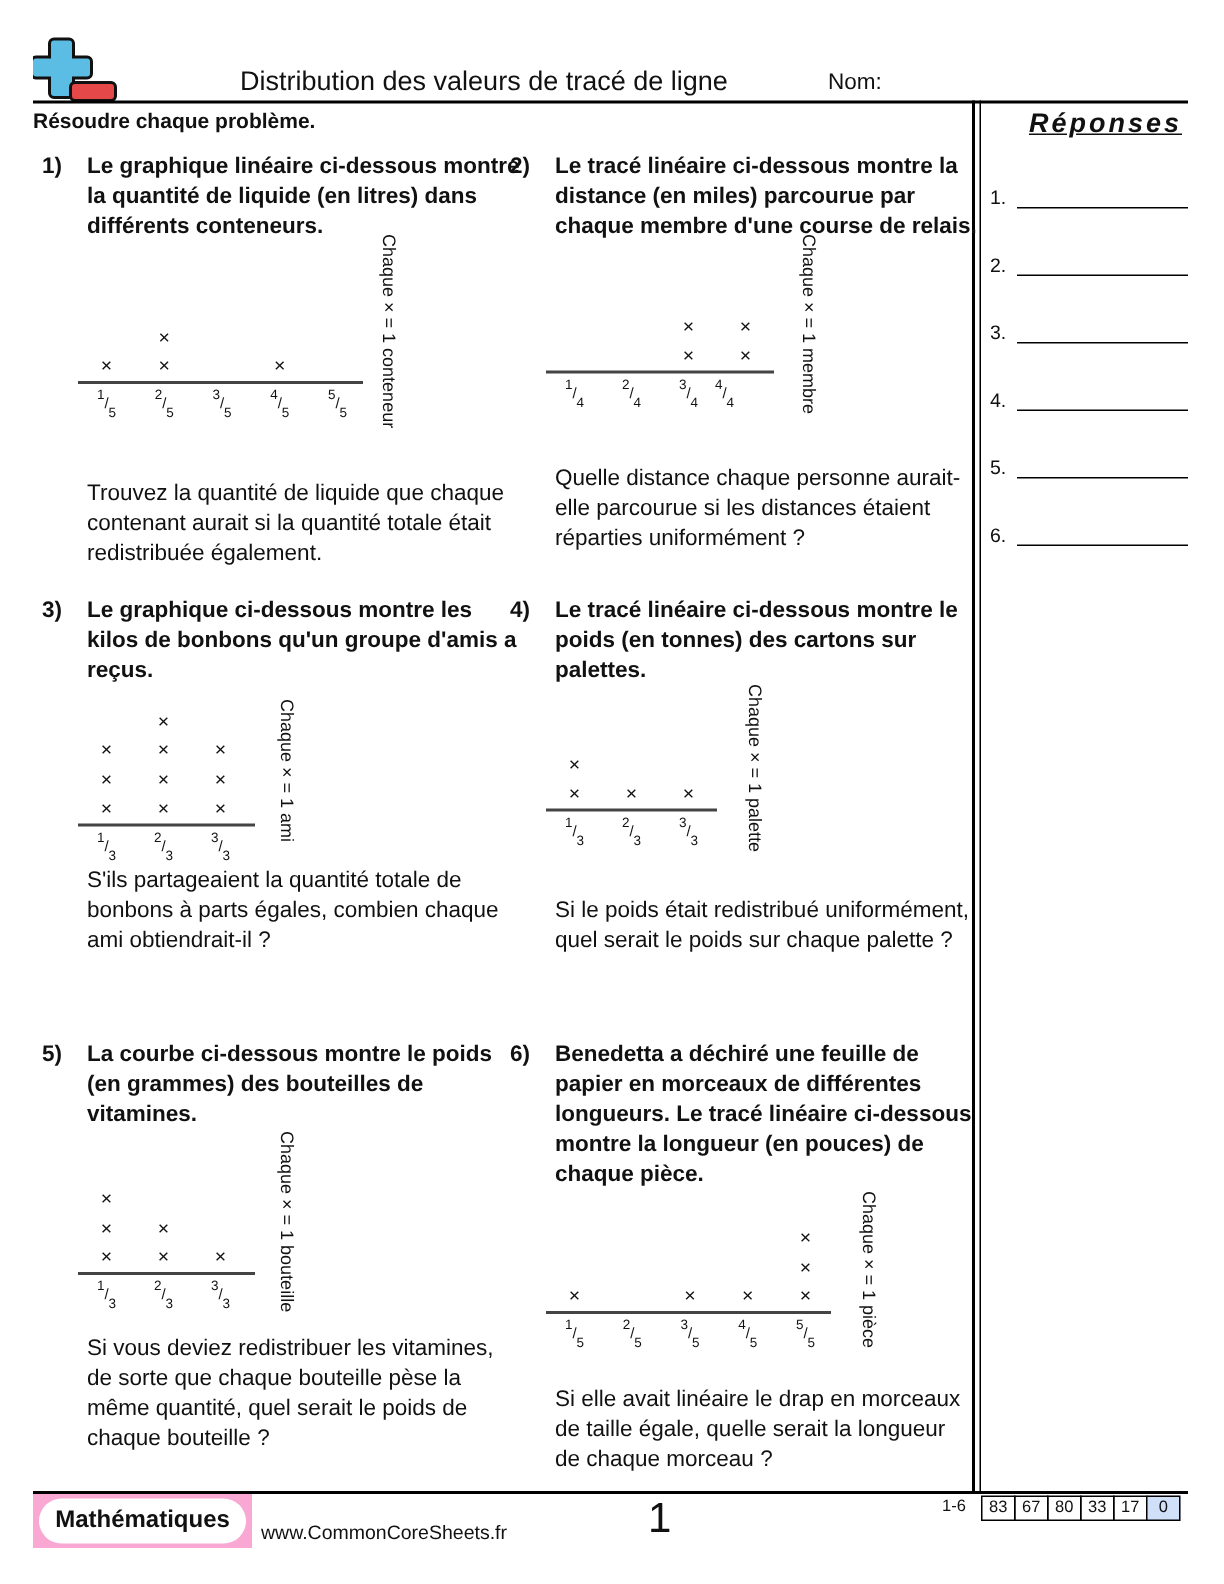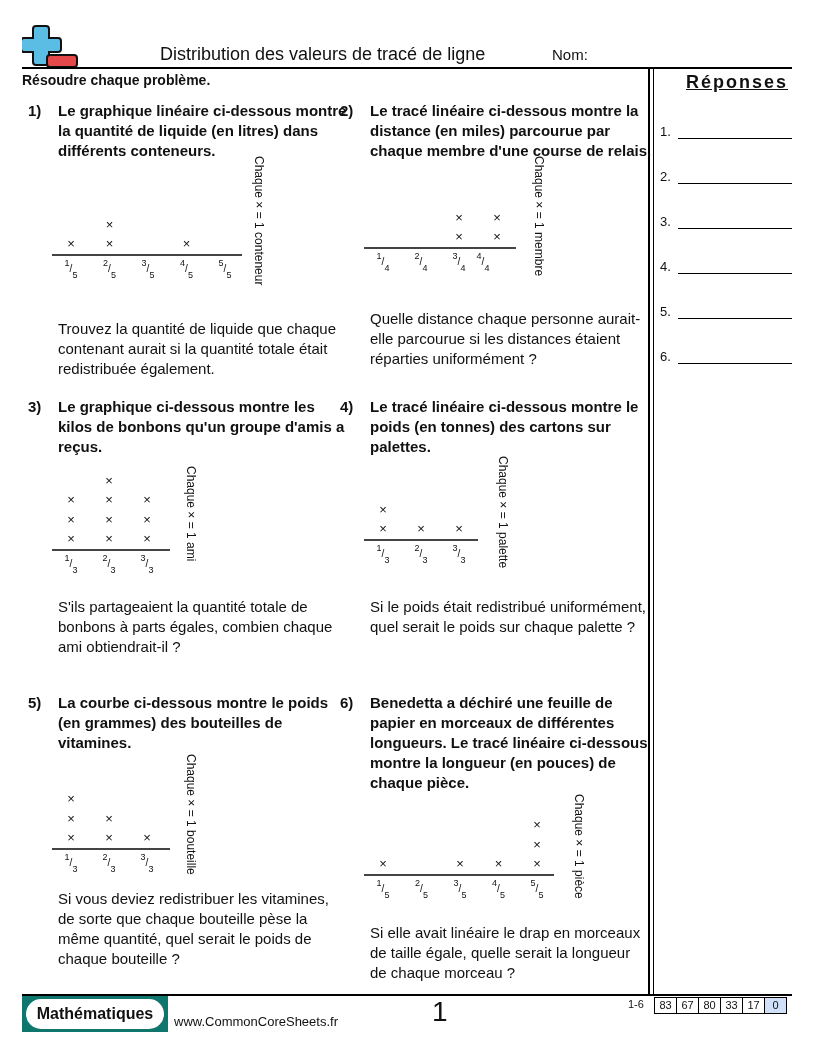--- a/index.html
+++ b/index.html
@@ -6,40 +6,40 @@
   html, body { width: 816px; height: 1056px; background: #fff; overflow: hidden; }
   body { font-family: "Liberation Sans", "DejaVu Sans", sans-serif; color: #111; position: relative; }
 
   .logo { position: absolute; left: 22px; top: 24px; width: 58px; height: 44px; }
   .title { position: absolute; left: 160px; top: 44px; font-size: 18px; }
   .nom { position: absolute; left: 552px; top: 46px; font-size: 15px; }
   .top-rule { position: absolute; left: 22px; top: 67px; width: 770px; height: 2px; background: #000; }
   .col-rule1 { position: absolute; left: 648px; top: 67px; width: 2px; height: 928px; background: #000; }
   .col-rule2 { position: absolute; left: 653px; top: 67px; width: 1px; height: 928px; background: #000; }
   .instructions { position: absolute; left: 22px; top: 72px; font-size: 14px; font-weight: bold; }
-  .answers-title { position: absolute; left: 660px; top: 72px; width: 128px; text-align: right; font-size: 18px; font-weight: bold; letter-spacing: 2px; text-decoration: underline; }
+  .answers-title { position: absolute; left: 660px; top: 72px; width: 128px; text-align: right; font-size: 18px; font-weight: bold; letter-spacing: 2px; text-decoration: underline; font-style: italic; }
   .answer-row { position: absolute; left: 660px; width: 132px; height: 20px; }
   .answer-row .num { font-size: 13px; position: absolute; left: 0; top: 0; }
   .answer-row .line { position: absolute; left: 18px; right: 0; top: 14px; border-bottom: 1.5px solid #000; }
 
   .problem { position: absolute; font-size: 15px; line-height: 20px; }
   .problem .pnum { position: absolute; left: 0; top: 0; font-weight: bold; }
   .problem .ptext { position: absolute; left: 30px; top: 0; width: 290px; font-weight: bold; }
   .problem .question { position: absolute; left: 30px; width: 280px; }
 
   .plot { position: absolute; }
   .plot .axis { position: absolute; height: 1.5px; background: #444; }
   .plot .xmark { position: absolute; font-size: 13px; width: 14px; text-align: center; line-height: 14px; }
   .plot .tick { position: absolute; font-size: 10px; width: 30px; text-align: center; }
   .plot .tick sup { font-size: 9px; position: relative; top: -2px; }
   .plot .tick sub { font-size: 9px; position: relative; top: 3px; }
   .plot .legend { position: absolute; font-size: 12px; white-space: nowrap; transform: rotate(90deg); transform-origin: left top; }
 
   .bottom-rule { position: absolute; left: 22px; top: 994px; width: 770px; height: 1.5px; background: #000; }
-  .brand { position: absolute; left: 22px; top: 996px; width: 146px; height: 36px; background: #0f766e; }
+  .brand { position: absolute; left: 22px; top: 996px; width: 146px; height: 36px; background: #f9a8d4; }
   .brand-pill { position: absolute; left: 4px; top: 3px; width: 138px; height: 30px; background: #fff; border-radius: 15px; text-align: center; font-weight: bold; font-size: 16px; line-height: 30px; }
   .site { position: absolute; left: 174px; top: 1014px; font-size: 13px; }
   .page { position: absolute; left: 432px; top: 996px; font-size: 28px; }
   .score-label { position: absolute; left: 628px; top: 998px; font-size: 11px; }
   .scores { position: absolute; left: 655px; top: 997px; display: flex; }
   .scores div { width: 23px; height: 17px; border: 1px solid #000; margin-left: -1px; font-size: 11px; text-align: center; line-height: 15px; }
   .scores div.hl { background: #cfe0f8; }
 </style>
 </head>
 <body>
@@ -114,21 +114,21 @@
       <div class="xmark" style="left:88px;top:80px">×</div>
       <div class="xmark" style="left:88px;top:60.5px">×</div>
       <div class="tick" style="left:104px;top:103px"><sup>4</sup>/<sub>4</sub></div>
       <div class="xmark" style="left:126px;top:80px">×</div>
       <div class="xmark" style="left:126px;top:60.5px">×</div>
       <div class="legend" style="left:182px;top:6px">Chaque × = 1 membre</div>
     </div>
     <div class="problem" style="left: 28px; top: 397px;">
       <span class="pnum">3)</span>
     <span class="ptext">Le graphique ci-dessous montre les kilos de bonbons qu'un groupe d'amis a reçus.</span>
-    <span class="question" style="top:200px">S'ils partageaient la quantité totale de bonbons à parts égales, combien chaque ami obtiendrait-il ?</span>
+    <span class="question" style="top:180px">S'ils partageaient la quantité totale de bonbons à parts égales, combien chaque ami obtiendrait-il ?</span>
     </div>
     <div class="plot" style="left: 52px; top: 460px;">
       <div class="axis" style="left:0;top:89px;width:118px"></div>
       <div class="tick" style="left:4px;top:95px"><sup>1</sup>/<sub>3</sub></div>
       <div class="xmark" style="left:12px;top:72px">×</div>
       <div class="xmark" style="left:12px;top:52.5px">×</div>
       <div class="xmark" style="left:12px;top:33px">×</div>
       <div class="tick" style="left:42px;top:95px"><sup>2</sup>/<sub>3</sub></div>
       <div class="xmark" style="left:50px;top:72px">×</div>
       <div class="xmark" style="left:50px;top:52.5px">×</div>

